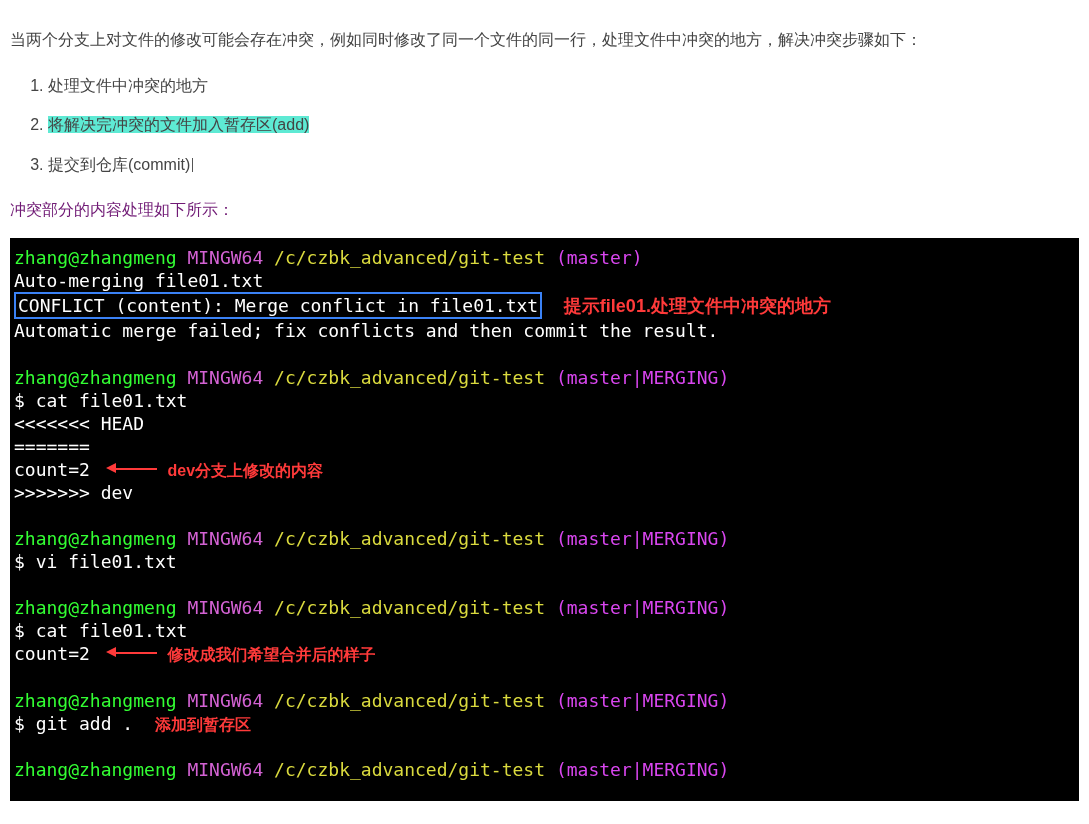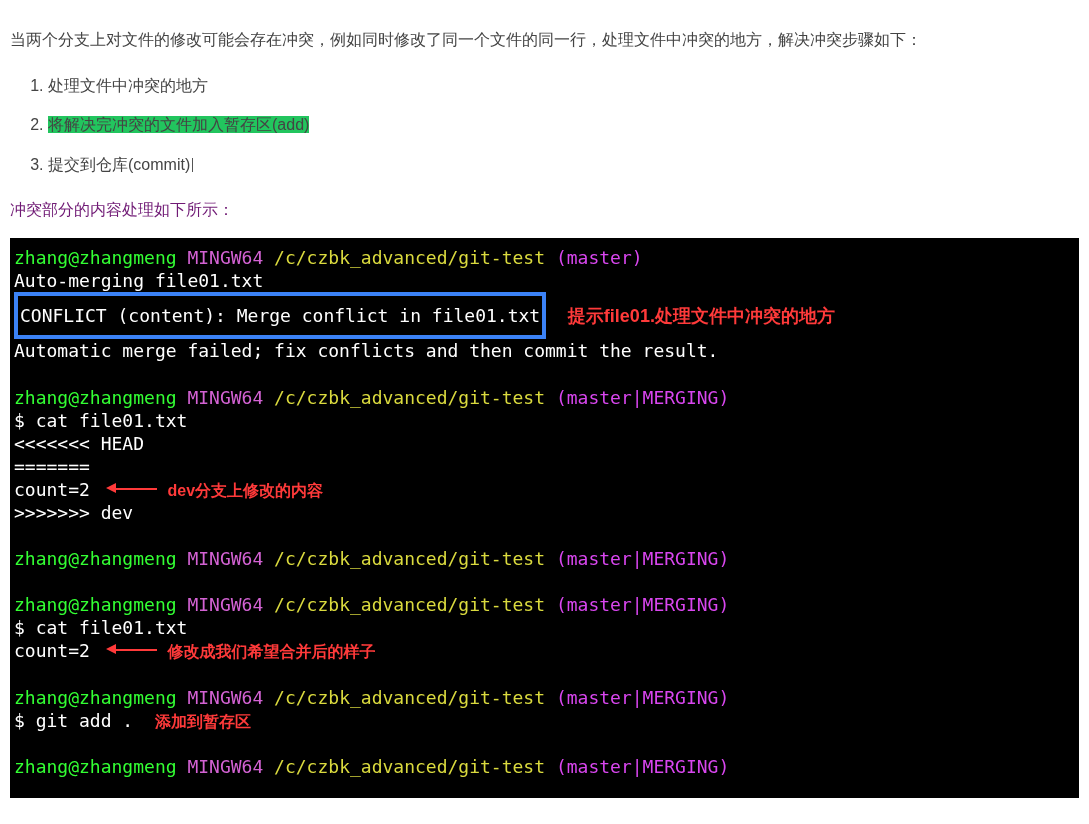--- a/index.html
+++ b/index.html
@@ -19,21 +19,21 @@
   ol.steps {
     margin: 0 0 18px 0;
     padding-left: 38px;
   }
   ol.steps li {
     margin-bottom: 14px;
     color: #444;
     line-height: 1.6;
   }
   .hl {
-    background: #22c55e;
+    background: #5eead4;
   }
   .cursor::after {
     content: "";
     display: inline-block;
     width: 1px;
     height: 14px;
     background: #555;
     margin-left: 2px;
     vertical-align: -2px;
   }
@@ -52,22 +52,22 @@
     position: relative;
   }
   .tline { white-space: pre; }
   .grn { color: #33ff33; }
   .mag { color: #d362d3; }
   .ylw { color: #dada3e; }
   .cyn { color: #d946ef; }
   .red { color: #ff3a3a; font-weight: bold; font-family: "Microsoft YaHei", sans-serif; }
   .rednote { color: #ff3a3a; font-weight: bold; font-size: 16px; font-family: "Microsoft YaHei", sans-serif; }
   .box {
-    border: 4px solid #3b82f6;
-    padding: 8px 2px;
+    border: 2px solid #3b82f6;
+    padding: 0 2px;
     display: inline-block;
   }
   .arrow-left {
     display: inline-block;
     width: 56px;
     height: 10px;
     position: relative;
     vertical-align: 2px;
   }
   .arrow-left::before {
@@ -107,20 +107,21 @@
 
 <div class="tline"><span class="grn">zhang@zhangmeng</span> <span class="mag">MINGW64</span> <span class="ylw">/c/czbk_advanced/git-test</span> <span class="cyn">(master|MERGING)</span></div>
 <div class="tline">$ cat file01.txt</div>
 <div class="tline">&lt;&lt;&lt;&lt;&lt;&lt;&lt; HEAD</div>
 <div class="tline">=======</div>
 <div class="tline"><span>count=2</span> <span class="arrow-left"></span> <span class="rednote">dev分支上修改的内容</span></div>
 <div class="tline">&gt;&gt;&gt;&gt;&gt;&gt;&gt; dev</div>
 <div class="tline">&nbsp;</div>
 
 <div class="tline"><span class="grn">zhang@zhangmeng</span> <span class="mag">MINGW64</span> <span class="ylw">/c/czbk_advanced/git-test</span> <span class="cyn">(master|MERGING)</span></div>
+<div class="tline">$ vi file01.txt</div>
 <div class="tline">&nbsp;</div>
 
 <div class="tline"><span class="grn">zhang@zhangmeng</span> <span class="mag">MINGW64</span> <span class="ylw">/c/czbk_advanced/git-test</span> <span class="cyn">(master|MERGING)</span></div>
 <div class="tline">$ cat file01.txt</div>
 <div class="tline"><span>count=2</span> <span class="arrow-left"></span> <span class="rednote">修改成我们希望合并后的样子</span></div>
 <div class="tline">&nbsp;</div>
 
 <div class="tline"><span class="grn">zhang@zhangmeng</span> <span class="mag">MINGW64</span> <span class="ylw">/c/czbk_advanced/git-test</span> <span class="cyn">(master|MERGING)</span></div>
 <div class="tline"><span>$ git add .</span>  <span class="rednote">添加到暂存区</span></div>
 <div class="tline">&nbsp;</div>

